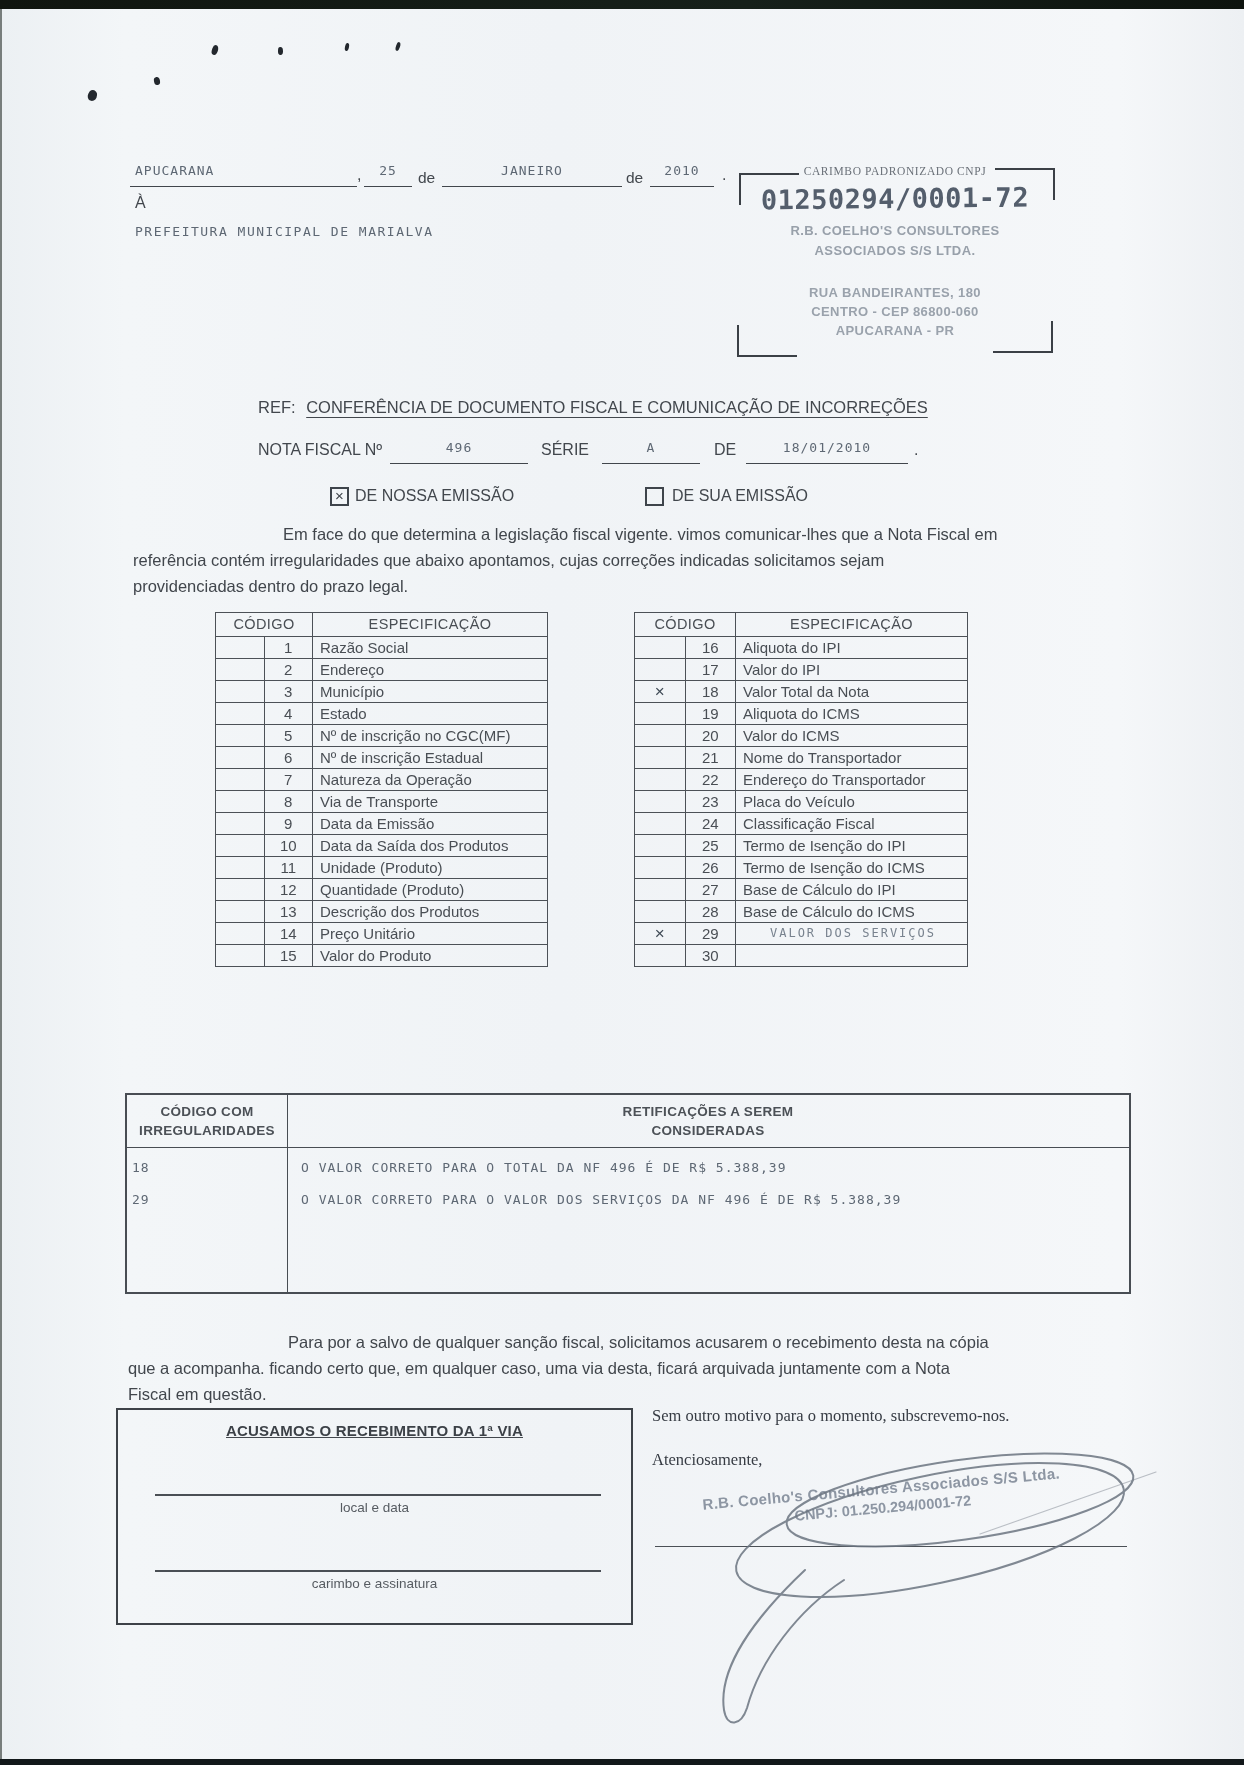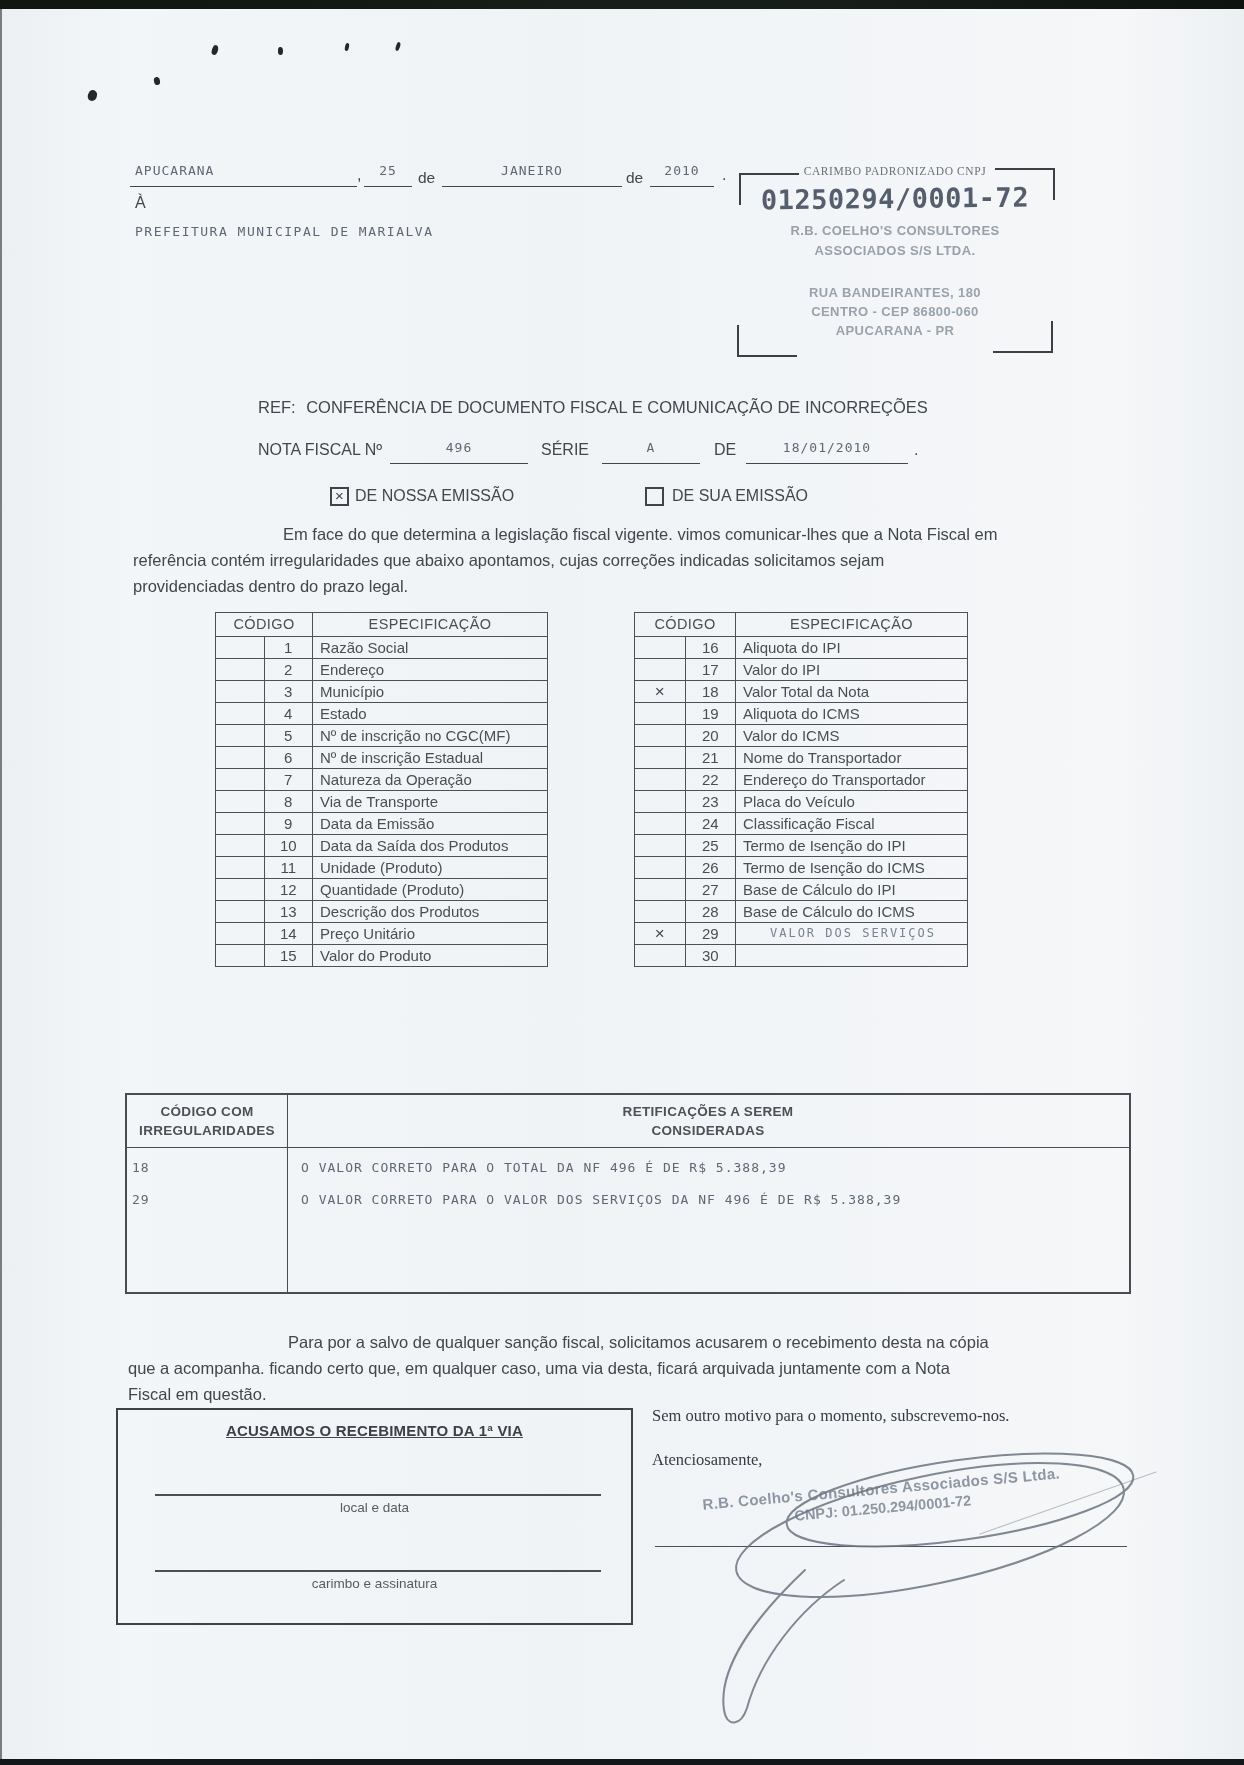--- a/index.html
+++ b/index.html
@@ -118,21 +118,21 @@
     <div class="stamp-number">01250294/0001-72</div>
     <div class="stamp-co" style="top:60px;">R.B. COELHO'S CONSULTORES</div>
     <div class="stamp-co" style="top:80px;">ASSOCIADOS S/S LTDA.</div>
     <div class="stamp-ad" style="top:122px;">RUA BANDEIRANTES, 180</div>
     <div class="stamp-ad" style="top:141px;">CENTRO - CEP 86800-060</div>
     <div class="stamp-ad" style="top:160px;">APUCARANA - PR</div>
   </div>
 
   <div class="abs print" style="left:258px;top:398px;font-size:16.5px;white-space:nowrap;">
     <span>REF:</span>
-    <span style="text-underline-offset:4px;margin-left:6px;">CONFERÊNCIA DE DOCUMENTO FISCAL E COMUNICAÇÃO DE INCORREÇÕES</span>
+    <span style="text-decoration:underline;text-underline-offset:4px;margin-left:6px;">CONFERÊNCIA DE DOCUMENTO FISCAL E COMUNICAÇÃO DE INCORREÇÕES</span>
   </div>
 
   <div>
     <span class="abs print" style="left:258px;top:441px;font-size:16px;">NOTA FISCAL Nº</span>
     <span class="abs typed" style="left:390px;top:440px;width:138px;text-align:center;font-size:13px;">496</span>
     <div class="uline" style="left:390px;top:463px;width:138px;"></div>
     <span class="abs print" style="left:541px;top:441px;font-size:16px;">SÉRIE</span>
     <span class="abs typed" style="left:602px;top:440px;width:98px;text-align:center;font-size:13px;">A</span>
     <div class="uline" style="left:602px;top:463px;width:98px;"></div>
     <span class="abs print" style="left:714px;top:441px;font-size:16px;">DE</span>

